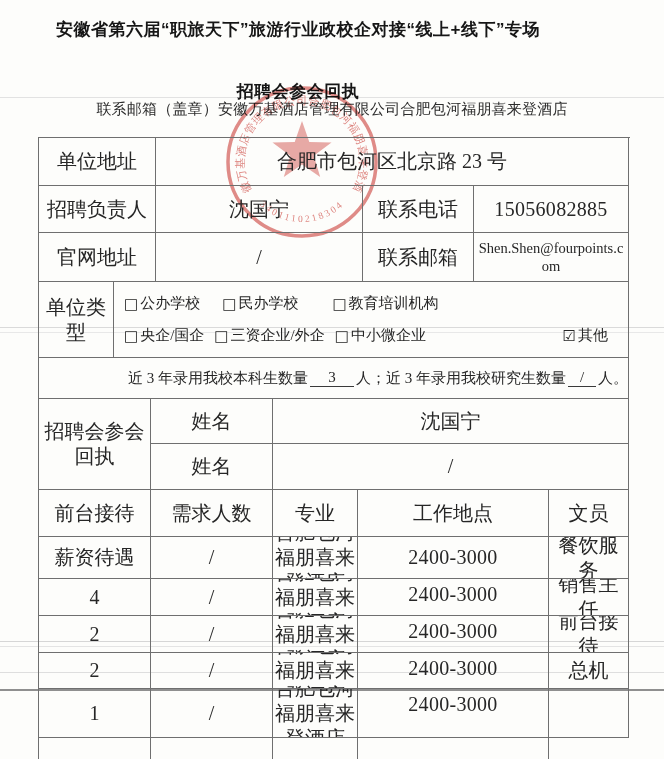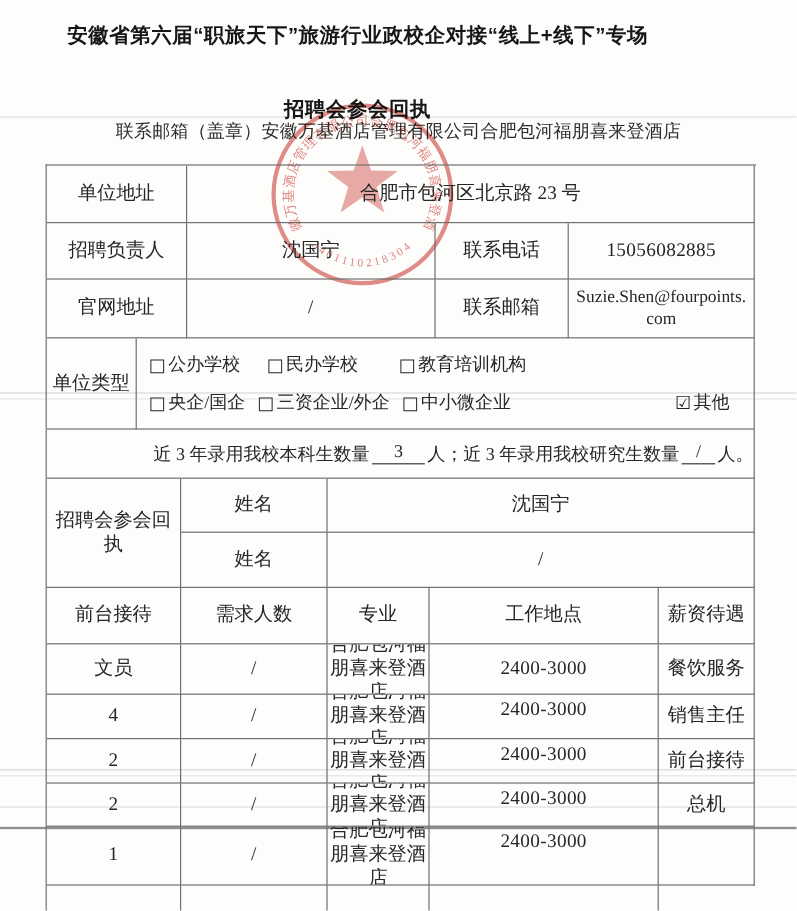--- a/index.html
+++ b/index.html
@@ -57,21 +57,21 @@
   .band.first{border-top:1px solid var(--bc);}
   .b1{grid-template-columns:117px 207px 111px 155px;grid-template-rows:48px 47px 49px;}
   .b2{grid-template-columns:75px 515px;grid-template-rows:76px;}
   .b3{grid-template-columns:590px;grid-template-rows:41px;}
   .b4{grid-template-columns:112px 122px 356px;grid-template-rows:45px 46px;}
   .b5{grid-template-columns:112px 122px 85px 191px 80px;
       grid-template-rows:47px 42px 37px 37px 36px 49px 45px;}
   .c{
     display:flex;align-items:center;justify-content:center;
     border-right:1px solid var(--bc);border-bottom:1px solid var(--bc);
-    font-size:16px;text-align:center;line-height:1.25;overflow:hidden;
+    font-size:20px;text-align:center;line-height:1.25;overflow:hidden;
   }
   .span3{grid-column:2/5;}
   .rowspan2{grid-row:1/3;}
   .email{font-size:14.5px;word-break:break-all;padding:2px 4px;}
   .num{letter-spacing:.3px;}
   .top{align-items:flex-start;padding-top:3px;}
   
   .typecell{
     display:flex;flex-direction:column;justify-content:center;gap:13px;
     border-right:1px solid var(--bc);border-bottom:1px solid var(--bc);
@@ -133,21 +133,21 @@
       <div class="c span3">合肥市包河区北京路 23 号</div>
 
       <div class="c">招聘负责人</div>
       <div class="c">沈国宁</div>
       <div class="c">联系电话</div>
       <div class="c num">15056082885</div>
 
       <div class="c">官网地址</div>
       <div class="c">/</div>
       <div class="c">联系邮箱</div>
-      <div class="c email">Suzie.Shen@fourpoints.com</div>
+      <div class="c email">Shen.Shen@fourpoints.com</div>
     </section>
 
     <section class="band b2">
       <div class="c">单位类型</div>
       <div class="typecell">
         <div class="cbrow r1">
           <span class="cb-item">
             <span class="cb-box">□</span>
             <span>公办学校</span>
           </span>
@@ -197,23 +197,23 @@
       <div class="c">沈国宁</div>
       <div class="c">姓名</div>
       <div class="c">/</div>
     </section>
 
     <section class="band b5">
       <div class="c">前台接待</div>
       <div class="c">需求人数</div>
       <div class="c">专业</div>
       <div class="c">工作地点</div>
+      <div class="c">文员</div>
+
       <div class="c">薪资待遇</div>
-
-      <div class="c">文员</div>
       <div class="c">/</div>
       <div class="c">合肥包河福朋喜来登酒店</div>
       <div class="c num">2400-3000</div>
 
       <div class="c">餐饮服务</div>
       <div class="c">4</div>
       <div class="c">/</div>
       <div class="c">合肥包河福朋喜来登酒店</div>
       <div class="c num top">2400-3000</div>
 

